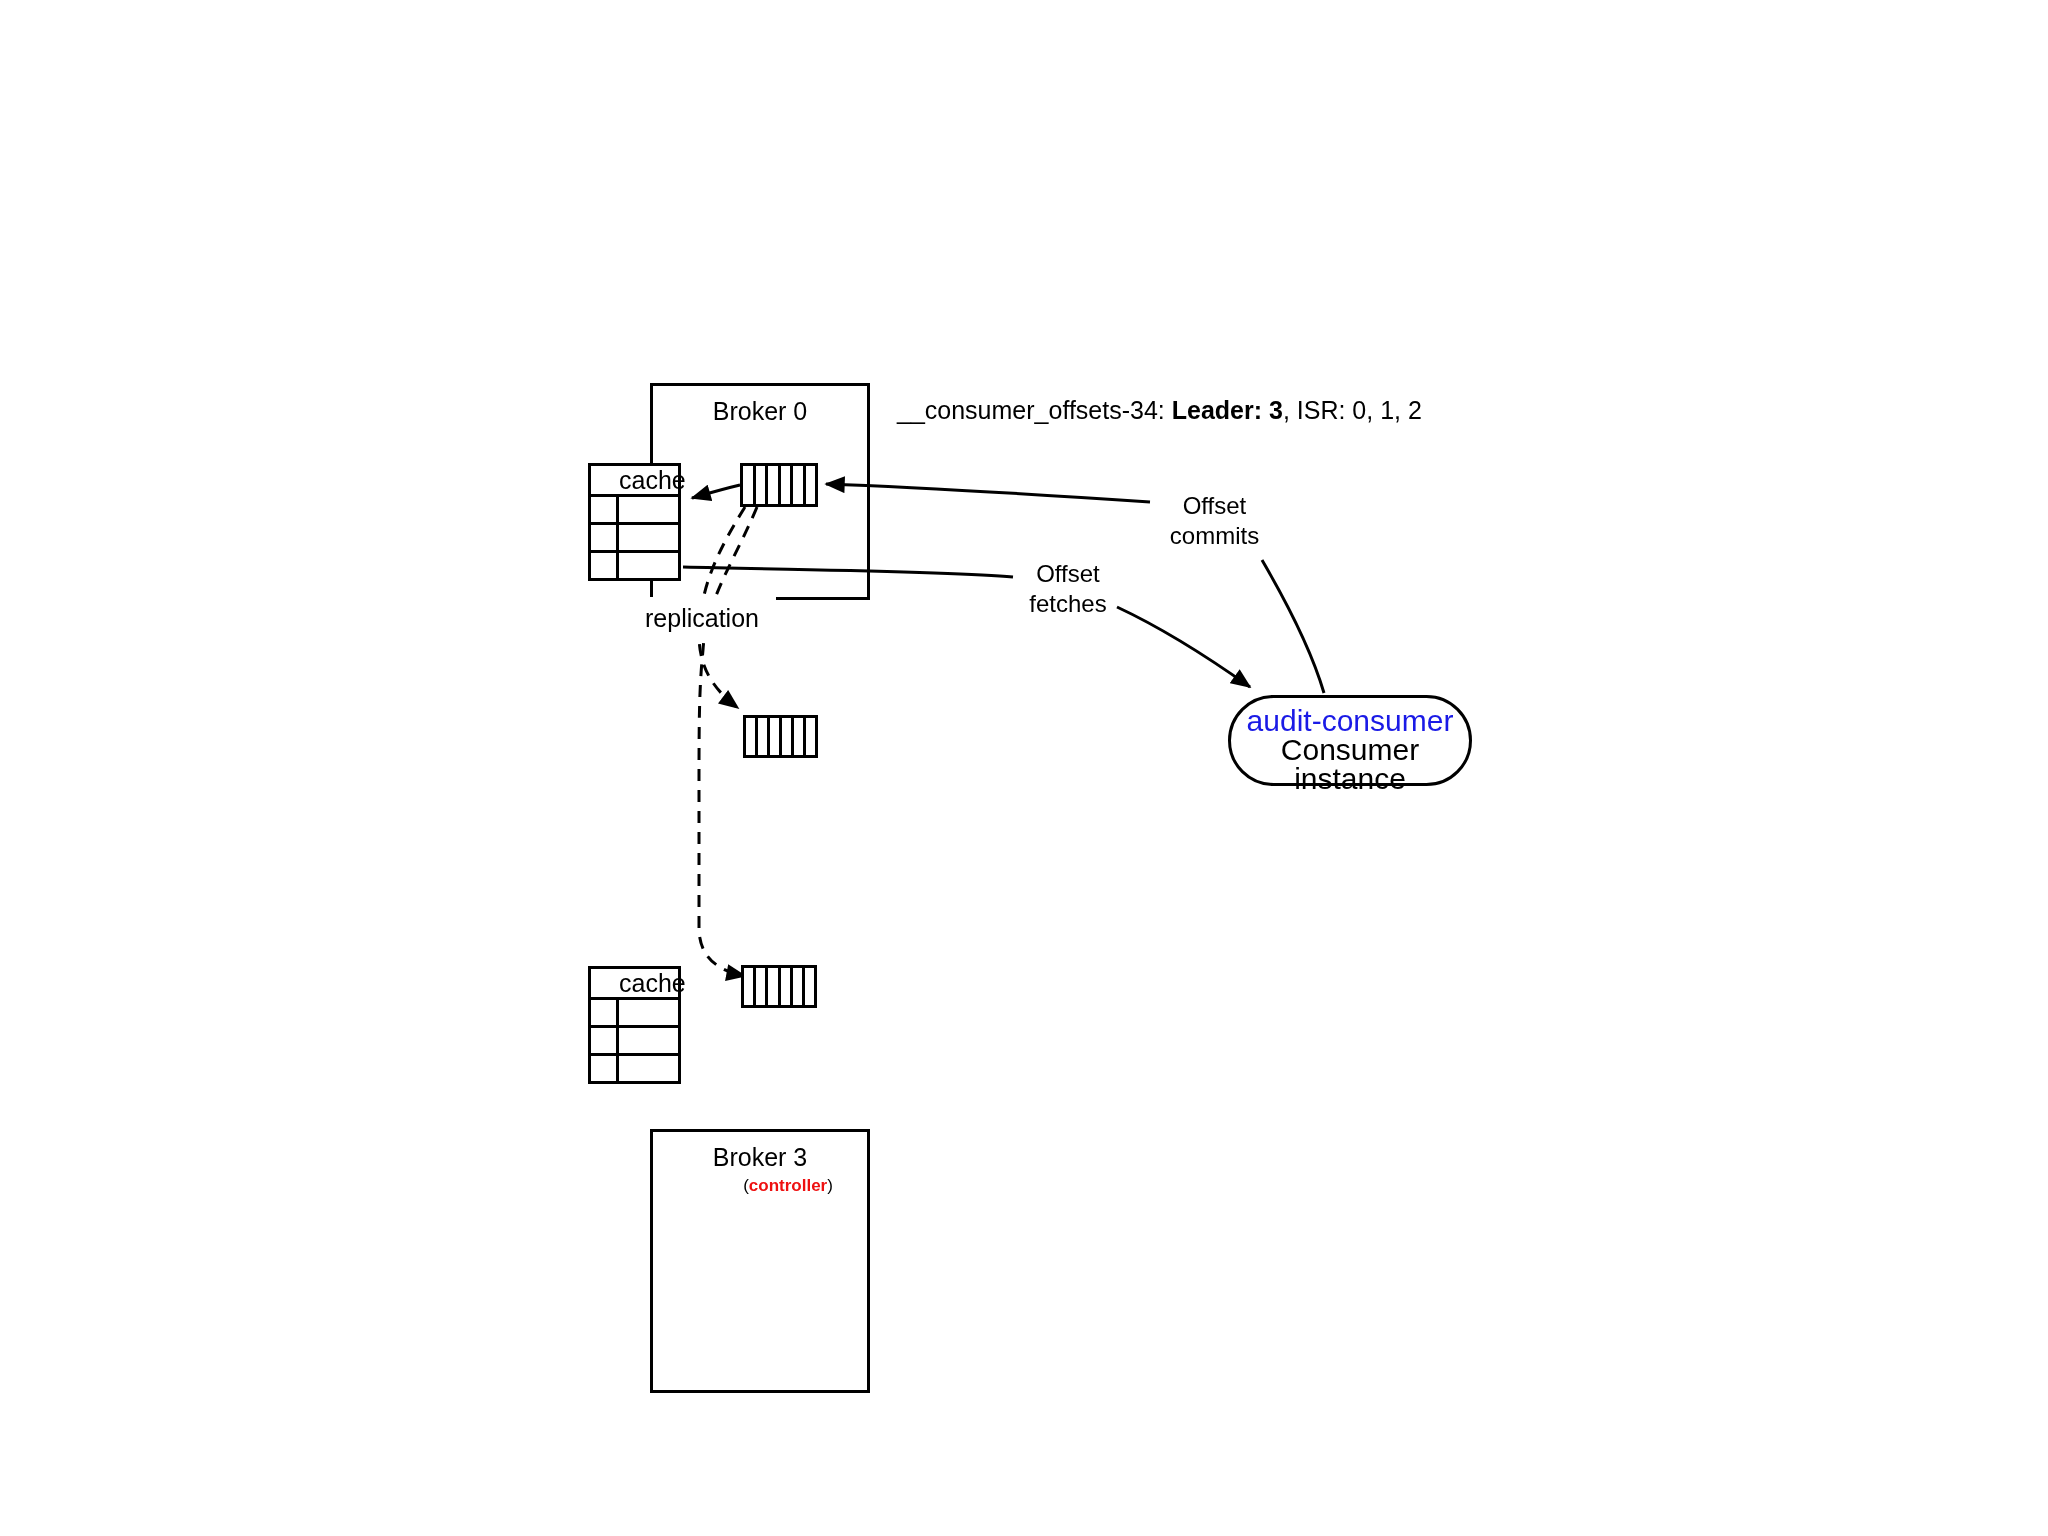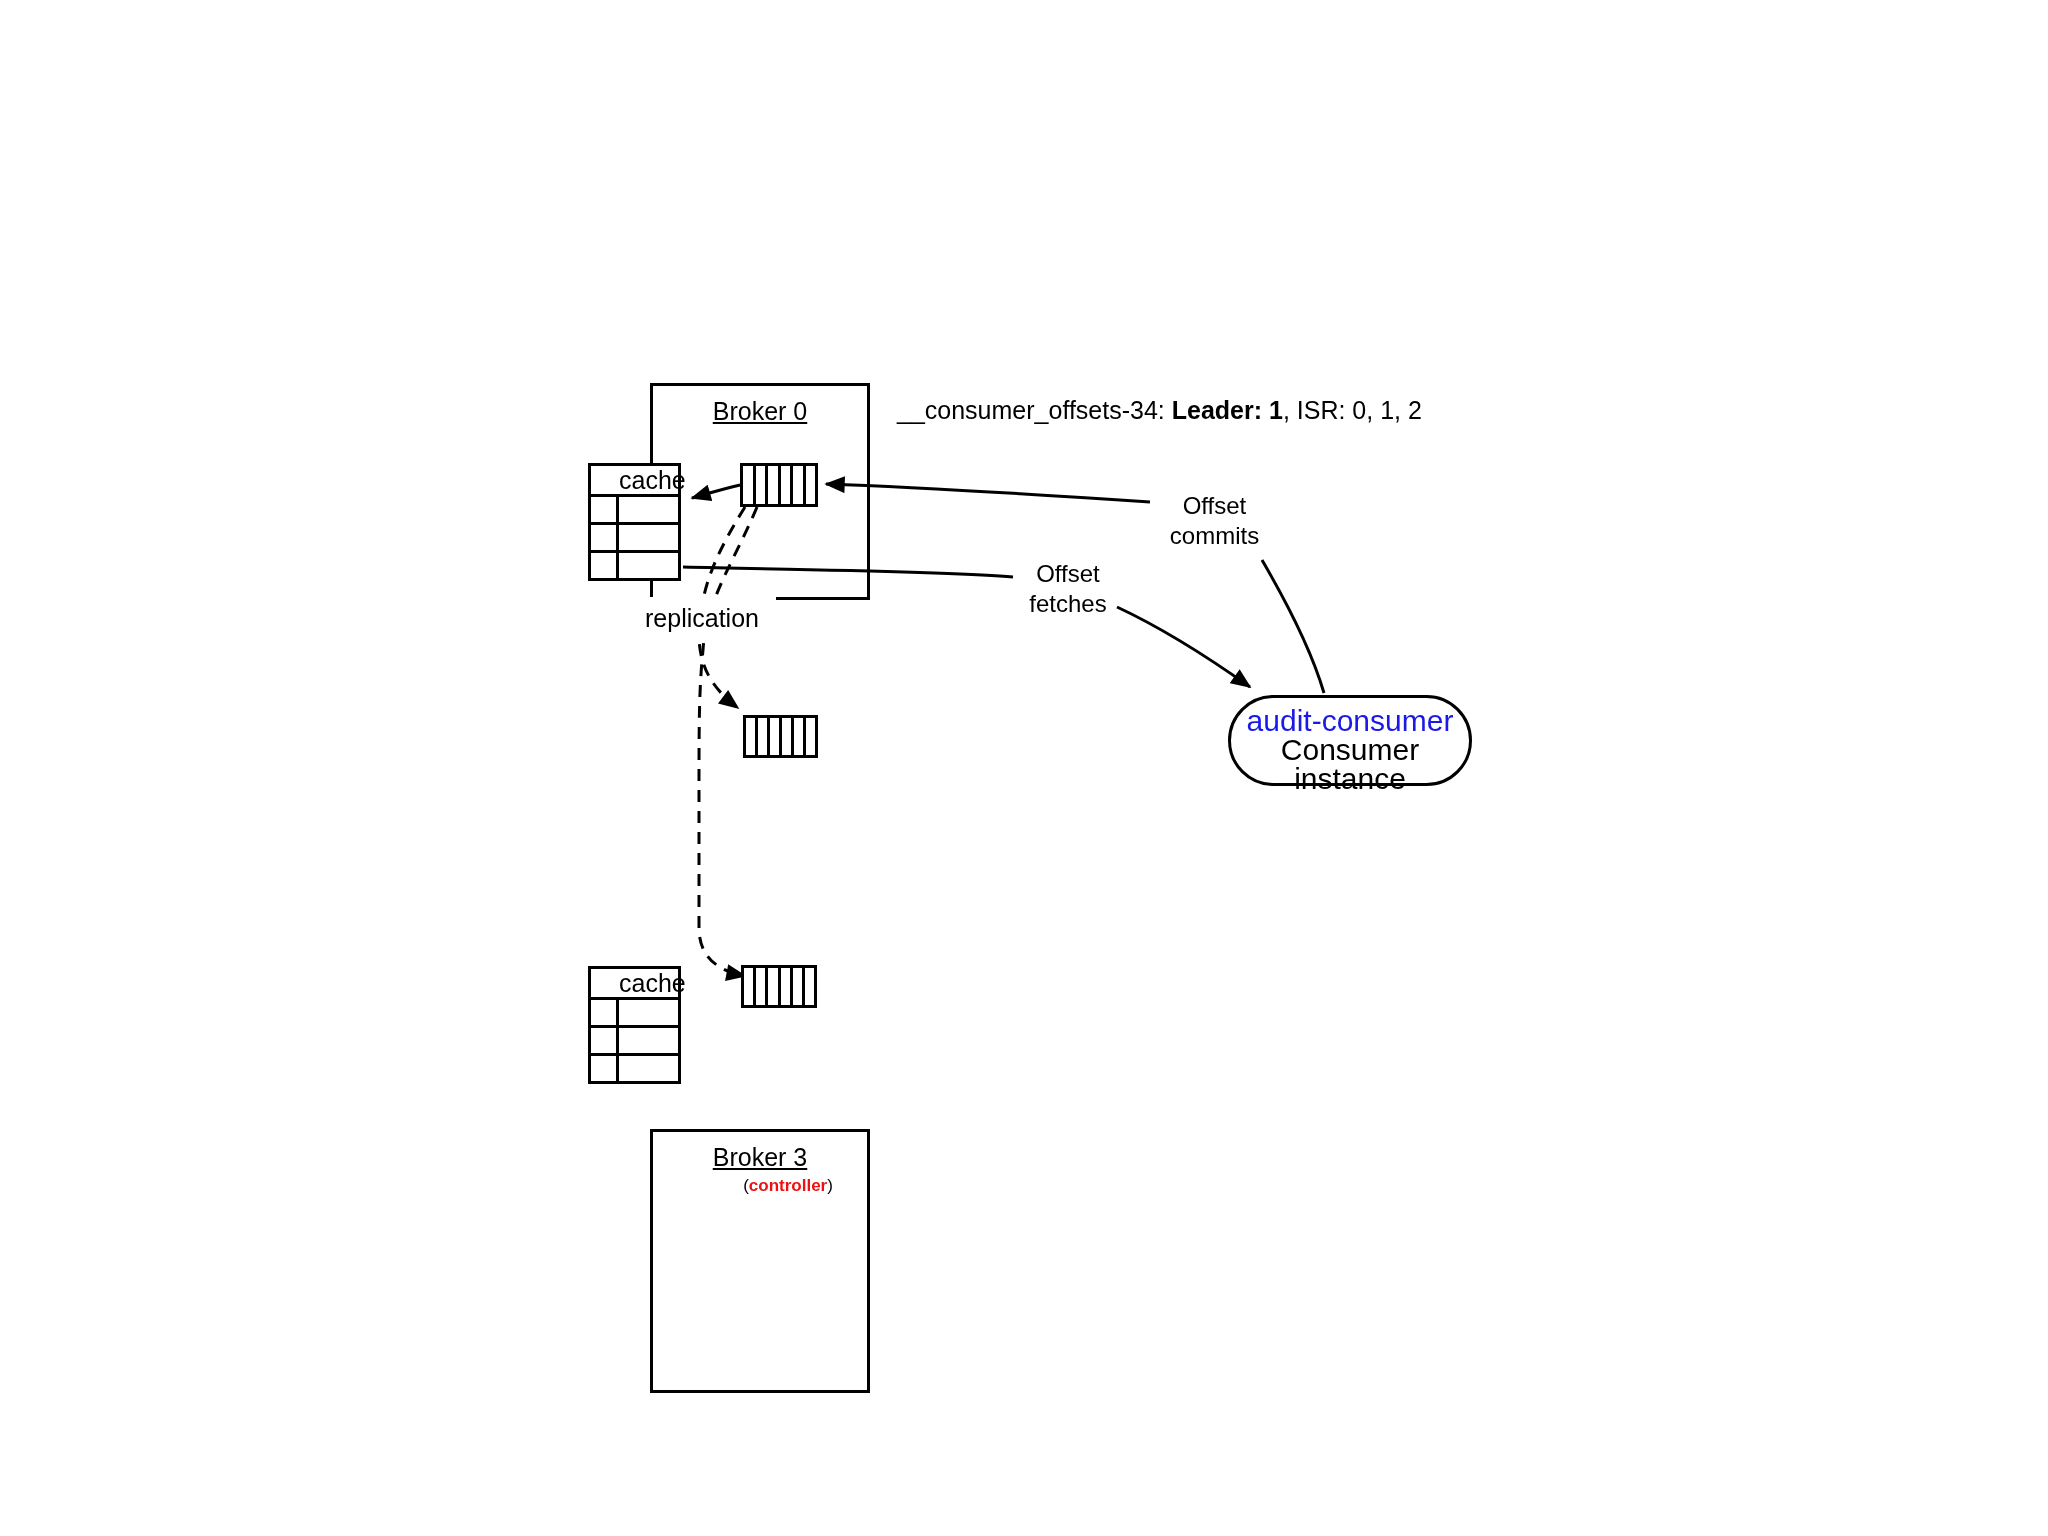--- a/index.html
+++ b/index.html
@@ -9,21 +9,21 @@
 
   .abs { position:absolute; }
   #connectors { position:absolute; left:0; top:0; width:2048px; height:1536px; z-index:1; }
   .ln { fill:none; stroke:#000; stroke-width:3; }
   .dash { stroke-dasharray:12 9; }
 
   .title { left:0; top:118px; width:100%; text-align:center;
            font-size:110px; font-weight:400; letter-spacing:-2px; z-index:2; }
 
   .broker { border:3px solid #000; width:220px; height:217px; z-index:2; background:transparent; }
-  .broker-label { width:100%; text-align:center; padding-top:11px; font-size:25px; line-height:28px;text-decoration:underline; }
+  .broker-label { width:100%; text-align:center; padding-top:11px; font-size:25px; line-height:28px; }
   .broker-role  { width:100%; text-align:center; font-size:17px; line-height:29px;margin-left:28px; }
   .role-word { font-weight:bold; }
 
   .cache { width:93px; border:3px solid #000; background:#fff; z-index:3; }
   .cache-h { height:31px; line-height:29px; text-align:center; font-size:25px;
              border-bottom:3px solid #000;padding-left:28px; }
   .cache-grid { display:grid; grid-template-columns:28px 1fr; }
   .cache-grid div { height:28px; border-bottom:3px solid #000; }
   .cache-grid div:nth-child(odd) { border-right:3px solid #000; }
   .cache-grid div:nth-child(n+5) { border-bottom:none; height:25px; }
@@ -65,21 +65,21 @@
     <path class="ln" d="M 1117 607 C 1162 628, 1212 660, 1250 687" marker-end="url(#ah)"></path>
 
     <path class="ln" d="M 740 485 C 723 489, 706 494, 692 498" marker-end="url(#ah)"></path>
 
     <path class="ln dash" d="M 745 507 C 715 555, 700 590, 699 635 C 699 668, 714 690, 738 708" marker-end="url(#ah)"></path>
     <path class="ln dash" d="M 757 507 C 735 560, 706 600, 703 650 C 699 690, 699 720, 699 800 L 699 928 C 699 953, 713 970, 745 976" marker-end="url(#ah)"></path>
   </svg>
 
 
   <div class="abs topic">
-    <span>__consumer_offsets-34: </span><span class="b">Leader: 1</span><span>, ISR: 0, 1, 2</span>
+    <span>__consumer_offsets-34: </span><span class="b">Leader: 3</span><span>, ISR: 0, 1, 2</span>
   </div>
 
   <div class="abs broker" style="left:650px;top:383px;">
     <div class="broker-label">Broker 0</div>
   </div>
 
 
 
   <div class="abs broker" style="left:650px;top:1129px;height:264px;">
     <div class="broker-label">Broker 3</div>

